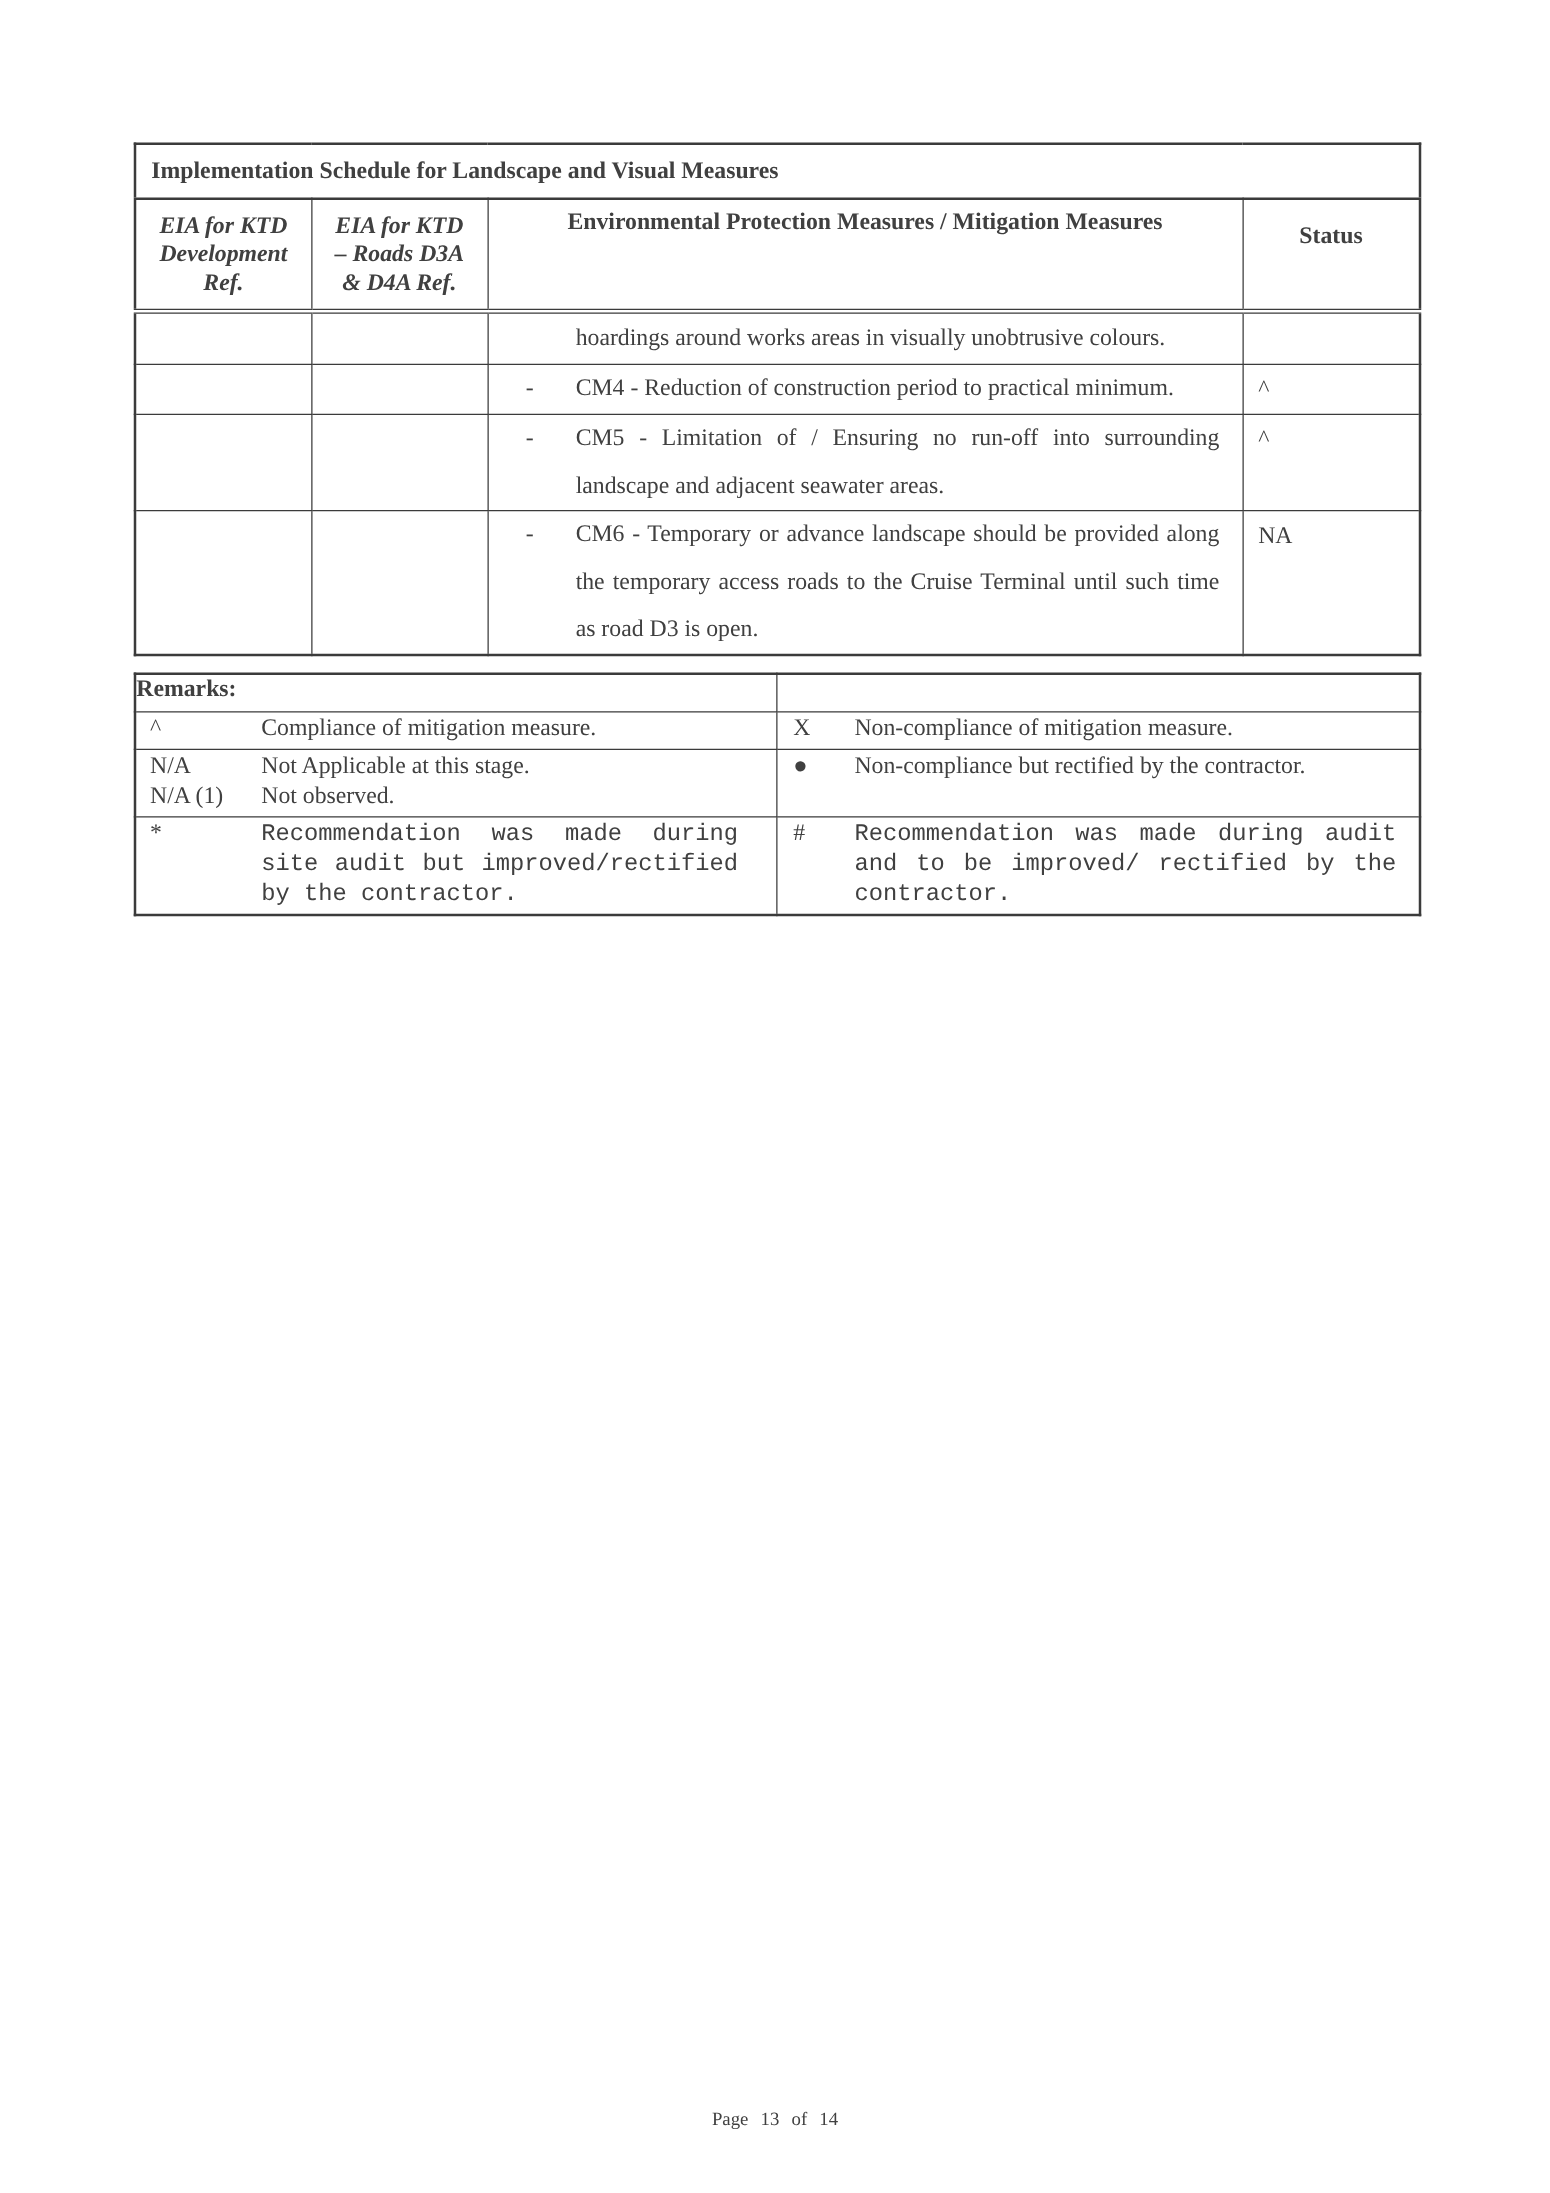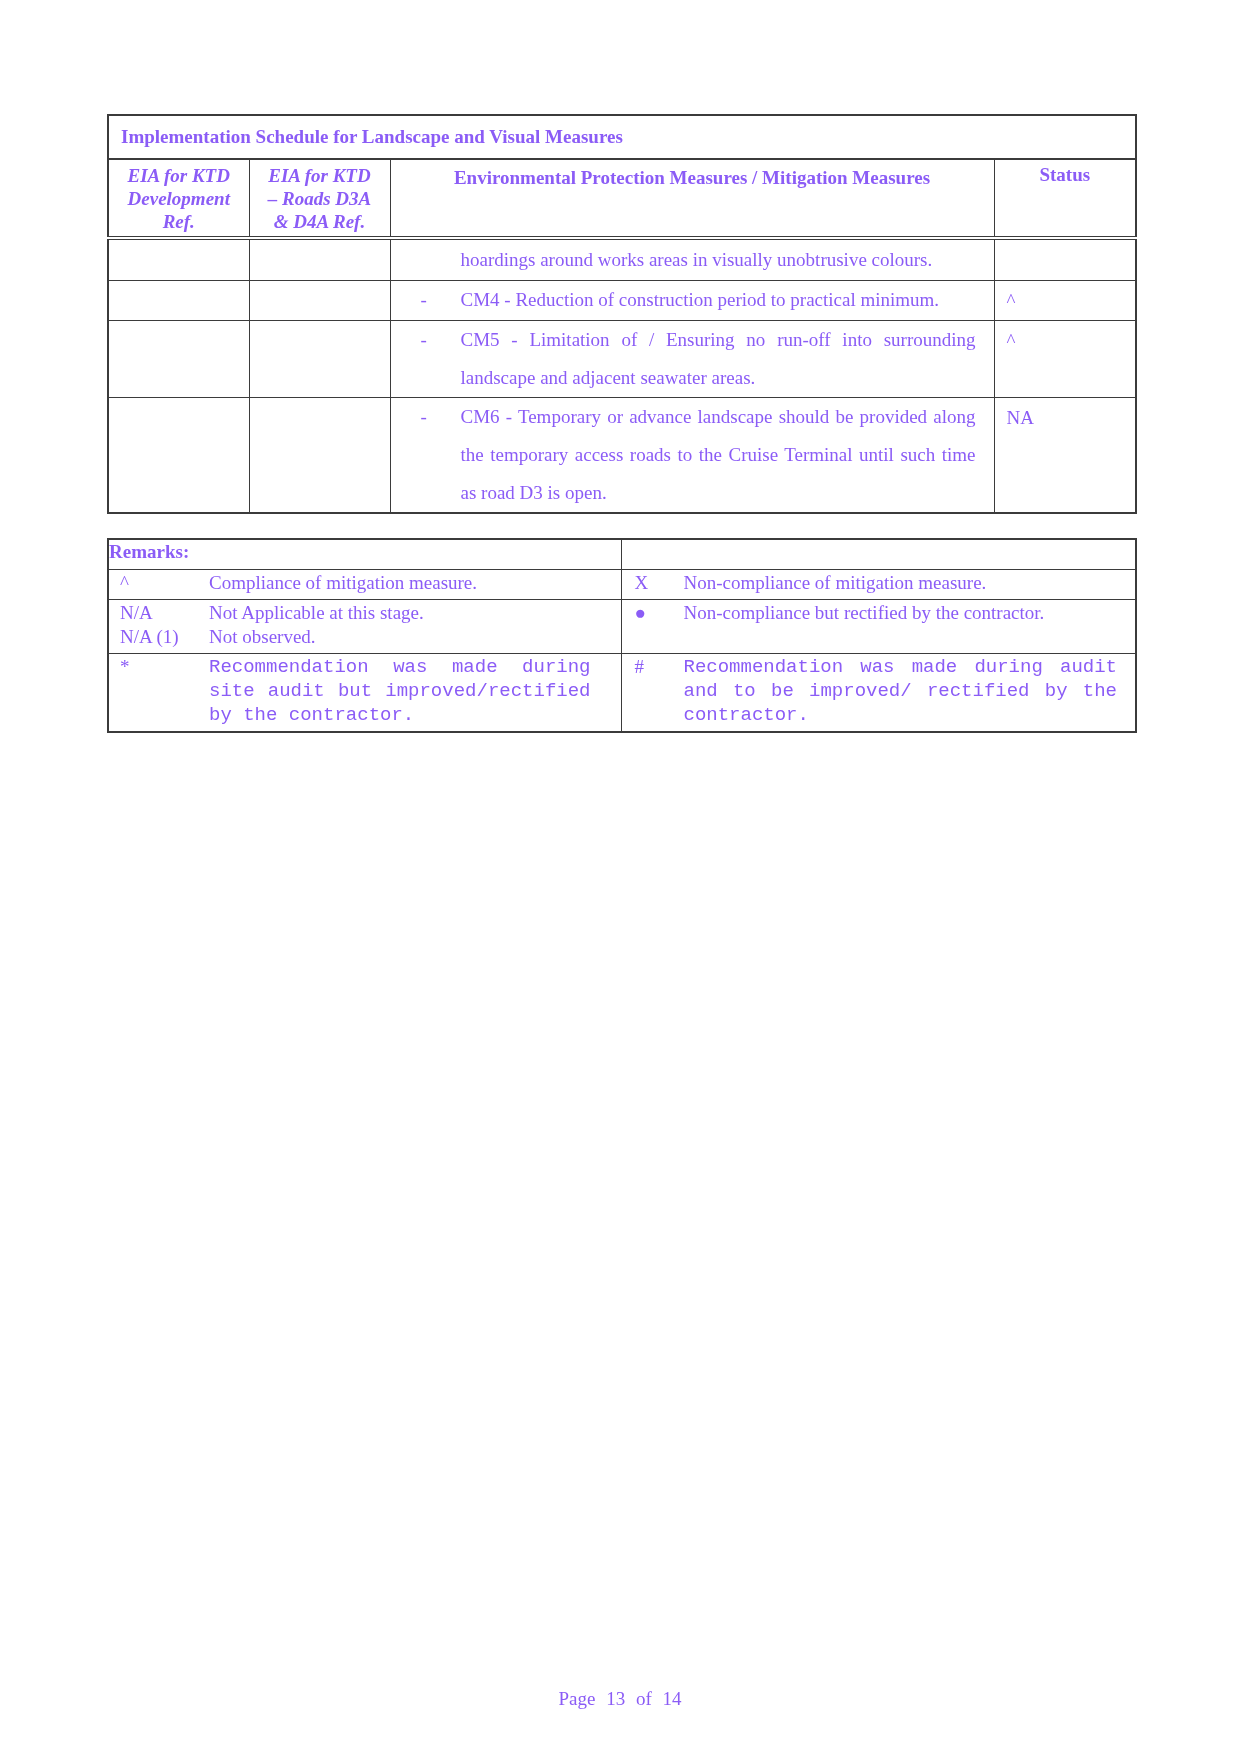--- a/index.html
+++ b/index.html
@@ -2,21 +2,21 @@
 <html><head>
 <meta charset="utf-8">
 <style>
   html, body { margin: 0; padding: 0; background: #ffffff; }
   .page {
     position: relative;
     width: 1240px;
     height: 1754px;
     background: #ffffff;
     font-family: "Liberation Serif", "DejaVu Serif", serif;
-    color: #8b5cf6;
+    color: #404040;
     overflow: hidden;
   }
 
   
   table.main-table {
     position: absolute;
     left: 107px;
     top: 114px;
     width: 1028px;
     border-collapse: collapse;
@@ -39,21 +39,21 @@
     font-weight: bold;
     text-align: center;
   }
   td.hdr-ref {
     vertical-align: middle;
     white-space: pre-line;
     line-height: 23px;
     font-style: italic;
   }
   td.hdr-measures { vertical-align: top; padding-top: 7px; }
-  td.hdr-status  { vertical-align: top; padding-top: 4px; }
+  td.hdr-status  { vertical-align: top; padding-top: 18px; }
 
   td.ref-cell { background: #ffffff; }
   td.measure-cell { padding: 0 18px 0 30px; vertical-align: middle; }
   .measure { display: flex; }
   .dash { flex: 0 0 40px; box-sizing: border-box; line-height: 38px; }
   .mtext { flex: 1; text-align: justify; line-height: 38px; }
   td.status-cell { vertical-align: top; padding: 9px 4px 0 12px; }
 
   tr.row-1 { height: 42px; }
   tr.row-2 { height: 40px; }
@@ -88,21 +88,21 @@
   tr.rt-r2 { height: 49px; }
   tr.rt-r3 { height: 50px; }
 
   
   .footer {
     position: absolute;
     left: 0;
     top: 1688px;
     width: 100%;
     text-align: center;
-    font-size: 19px;
+    font-size: 15px;
     word-spacing: 6px;
   }
 </style>
 </head>
 <body>
 
 <div class="page">
 
   <table class="main-table">
     <colgroup>

